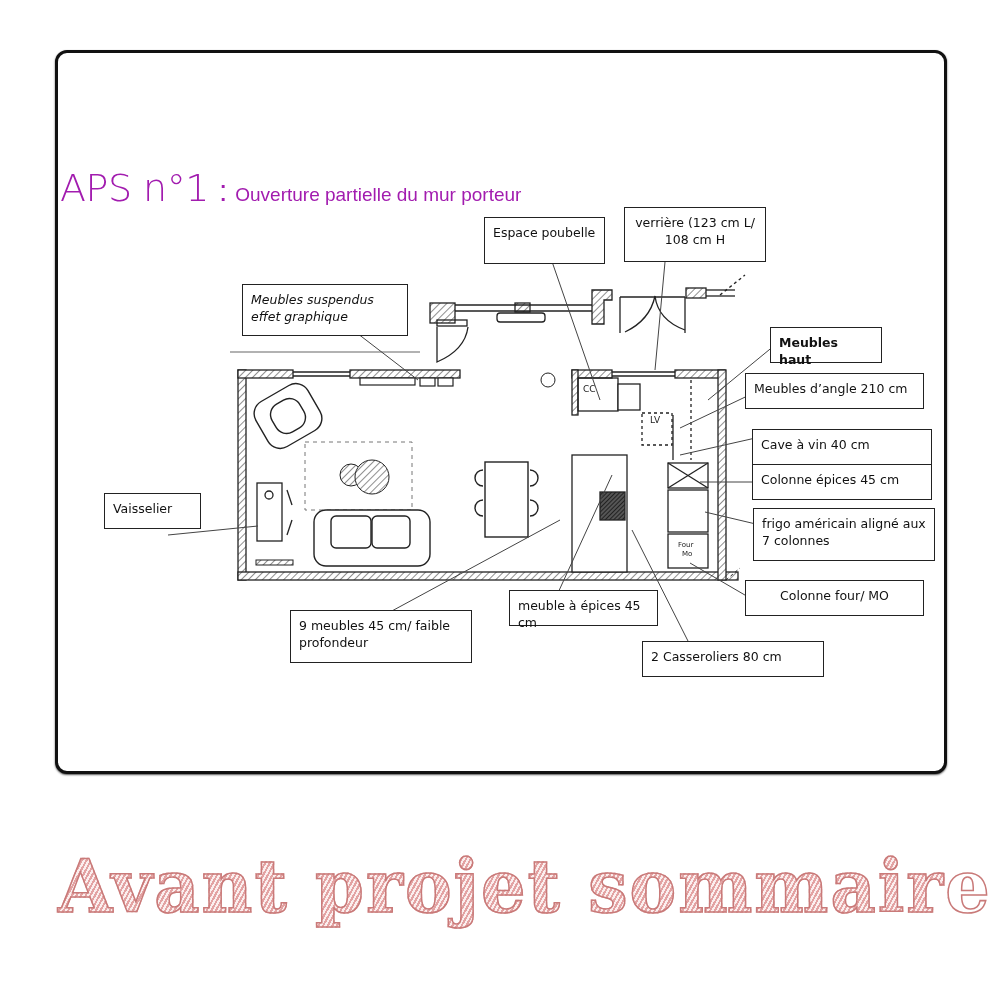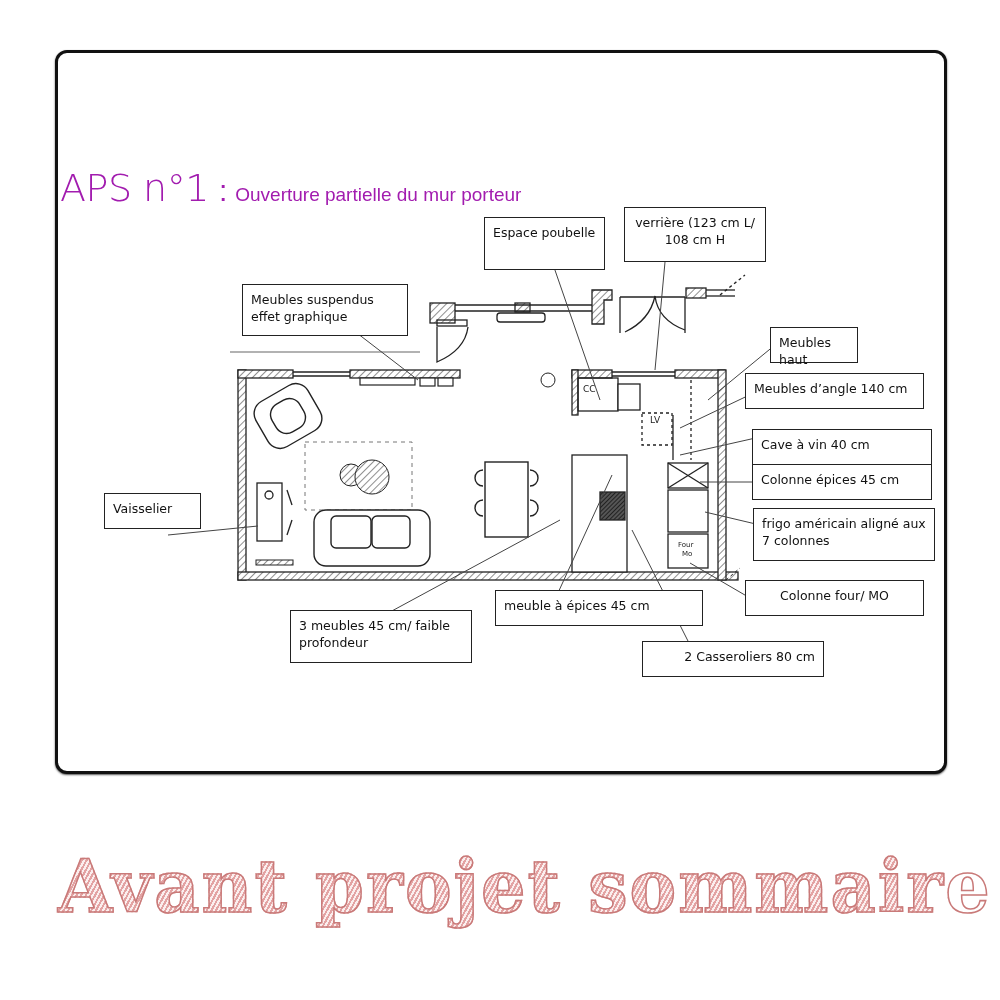--- a/index.html
+++ b/index.html
@@ -137,27 +137,27 @@
     <line x1="753" y1="482" x2="700" y2="482"></line>
     <line x1="760" y1="525" x2="705" y2="512"></line>
     <line x1="750" y1="598" x2="690" y2="563"></line>
     <line x1="168" y1="535" x2="258" y2="526"></line>
     <line x1="390" y1="612" x2="560" y2="520"></line>
     <line x1="557" y1="595" x2="612" y2="475"></line>
     <line x1="690" y1="645" x2="632" y2="530"></line>
   </g>
 </svg>
 
-<div class="label" style="left:484px;top:217px;width:121px;height:53px;">Espace poubelle</div>
+<div class="label" style="left:484px;top:217px;width:121px;height:47px;">Espace poubelle</div>
 <div class="label" style="left:624px;top:207px;width:142px;height:55px;text-align:center;">verrière (123 cm L/ 108 cm H</div>
-<div class="label" style="left:242px;top:284px;width:166px;height:52px;">Meubles suspendus effet graphique</div>
-<div class="label" style="left:770px;top:327px;width:88px;height:36px;">Meubles haut</div>
-<div class="label" style="left:745px;top:373px;width:179px;height:36px;">Meubles d’angle 140 cm</div>
+<div class="label" style="left:242px;top:284px;width:166px;height:52px;font-style:italic;">Meubles suspendus effet graphique</div>
+<div class="label" style="left:770px;top:327px;width:112px;height:36px;font-weight:bold;">Meubles haut</div>
+<div class="label" style="left:745px;top:373px;width:179px;height:36px;">Meubles d’angle 210 cm</div>
 <div class="label" style="left:752px;top:429px;width:180px;height:36px;">Cave à vin 40 cm</div>
 <div class="label" style="left:752px;top:464px;width:180px;height:36px;">Colonne épices 45 cm</div>
 <div class="label" style="left:753px;top:508px;width:182px;height:53px;">frigo américain aligné aux 7 colonnes</div>
 <div class="label" style="left:745px;top:580px;width:179px;height:36px;text-align:center;">Colonne four/ MO</div>
 <div class="label" style="left:104px;top:493px;width:97px;height:36px;">Vaisselier</div>
-<div class="label" style="left:290px;top:610px;width:182px;height:53px;">3 meubles 45 cm/ faible profondeur</div>
-<div class="label" style="left:495px;top:590px;width:208px;height:36px;">meuble à épices 45 cm</div>
-<div class="label" style="left:642px;top:641px;width:182px;height:36px;text-align:right;">2 Casseroliers 80 cm</div>
+<div class="label" style="left:290px;top:610px;width:182px;height:53px;">9 meubles 45 cm/ faible profondeur</div>
+<div class="label" style="left:509px;top:590px;width:149px;height:36px;">meuble à épices 45 cm</div>
+<div class="label" style="left:642px;top:641px;width:182px;height:36px;">2 Casseroliers 80 cm</div>
 
 <div class="footer">Avant projet sommaire</div>
 
 </body></html>

